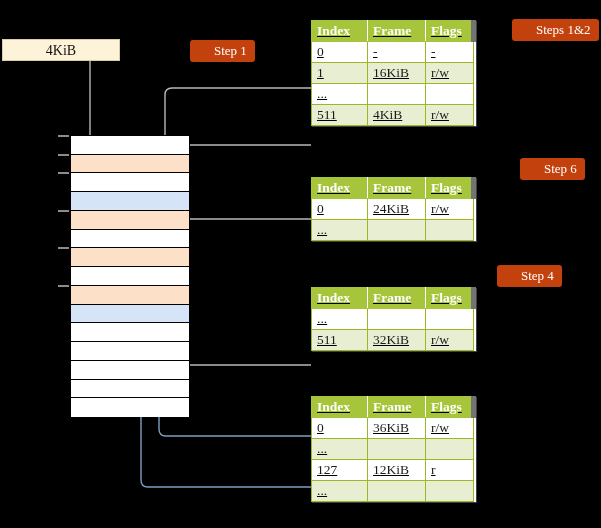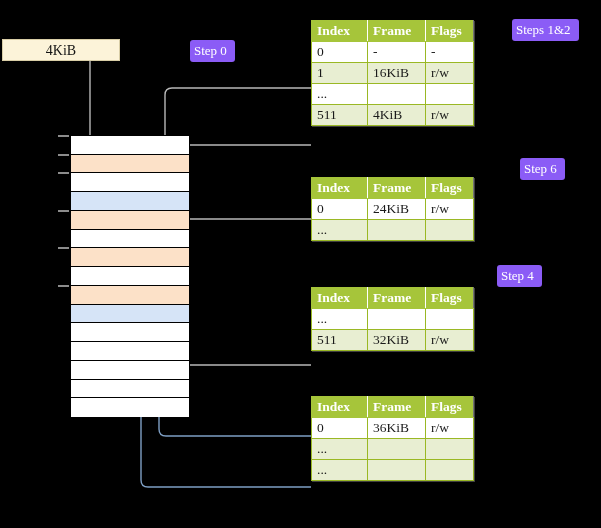--- a/index.html
+++ b/index.html
@@ -12,26 +12,26 @@
     width: 601px;
     height: 528px;
     background: #000000;
     font-family: "Liberation Serif", "DejaVu Serif", serif;
     overflow: hidden;
   }
 
   
   .step-badge {
     position: absolute;
-    background: #8b5cf6;
+    background: #c2410c;
     color: #ffffff;
     font-family: "Liberation Serif", "DejaVu Serif", serif;
     font-size: 13px;
     line-height: 1;
-    padding: 4px 8px 5px 4px;
+    padding: 4px 8px 5px 24px;
     border-radius: 3px;
     white-space: nowrap;
     box-shadow: 0 1px 1px rgba(0,0,0,0.6);
   }
 
   
   .src-box {
     position: absolute;
     background: #fcf3d9;
     border: 1px solid #d8cda6;
@@ -44,41 +44,42 @@
   }
 
   
   .ptable {
     position: absolute;
     border-collapse: collapse;
     border-spacing: 0;
     background: #ffffff;
     font-size: 13.5px;
     box-shadow: 1px 1px 0 rgba(255,255,255,0.25);
+    text-decoration: underline;
   }
   .ptable td, .ptable th {
     border: 1px solid #9ab824;
     padding: 1px 5px 2px 5px;
     text-align: left;
     vertical-align: middle;
     height: 21px;
     box-sizing: border-box;
     color: #1a1a1a;
     font-weight: normal;
     white-space: nowrap;
   }
   .ptable th {
     background: #a6c53a;
     color: #ffffff;
     font-weight: bold;
     border: 1px solid #a6c53a;
     border-right: 1px solid #ffffff;
     font-size: 13.5px;
   }
-  .ptable th:last-child { border-right: 1px solid #737373; }
+  .ptable th:last-child { border-right: 5px solid #737373; }
   .ptable tr.row-alt td { background: #e8eed2; }
   .ptable tr.row-plain td { background: #ffffff; }
   .ptable td.hl { background: #f7f6ae; }
   .col-index { width: 56px; }
   .col-frame { width: 58px; }
   .col-flags { width: 48px; }
 
   
   #memcol {
     position: absolute;
@@ -171,21 +172,21 @@
       <div class="memrow mem-orange" style="top: 149.867px; height: 18.7333px;"></div>
       <div class="memrow mem-blue" style="top: 168.6px; height: 18.7333px;"></div>
       <div class="memrow mem-white" style="top: 187.333px; height: 18.7333px;"></div>
       <div class="memrow mem-white" style="top: 206.067px; height: 18.7333px;"></div>
       <div class="memrow mem-white" style="top: 224.8px; height: 18.7333px;"></div>
       <div class="memrow mem-white" style="top: 243.533px; height: 18.7333px;"></div>
       <div class="memrow mem-white last" style="top: 262.267px; height: 18.7333px;"></div>
     </div>
 
   <div id="badges">
-      <div class="step-badge" style="left: 190px; top: 40px;"><span>Step 0</span></div>
+      <div class="step-badge" style="left: 190px; top: 40px;"><span>Step 1</span></div>
       <div class="step-badge" style="left: 512px; top: 19px;"><span>Steps 1&amp;2</span></div>
       <div class="step-badge" style="left: 520px; top: 158px;"><span>Step 6</span></div>
       <div class="step-badge" style="left: 497px; top: 265px;"><span>Step 4</span></div>
     </div>
 
   <div id="tables">
       <table class="ptable" style="left: 311px; top: 20px;">
         <thead>
           <tr>
             <th class="col-index">Index</th>
@@ -270,20 +271,25 @@
           <tr class="row-plain">
             <td class="col-index">0</td>
             <td class="col-frame">36KiB</td>
             <td class="col-flags">r/w</td>
           </tr>
           <tr class="row-alt">
             <td class="col-index">...</td>
             <td class="col-frame"></td>
             <td class="col-flags"></td>
           </tr>
+          <tr class="row-plain">
+            <td class="col-index">127</td>
+            <td class="col-frame">12KiB</td>
+            <td class="col-flags">r</td>
+          </tr>
           <tr class="row-alt">
             <td class="col-index">...</td>
             <td class="col-frame"></td>
             <td class="col-flags"></td>
           </tr>
         </tbody>
       </table>
     </div>
 
 <div class="memtick" style="left: 58px; top: 135px;"></div>

